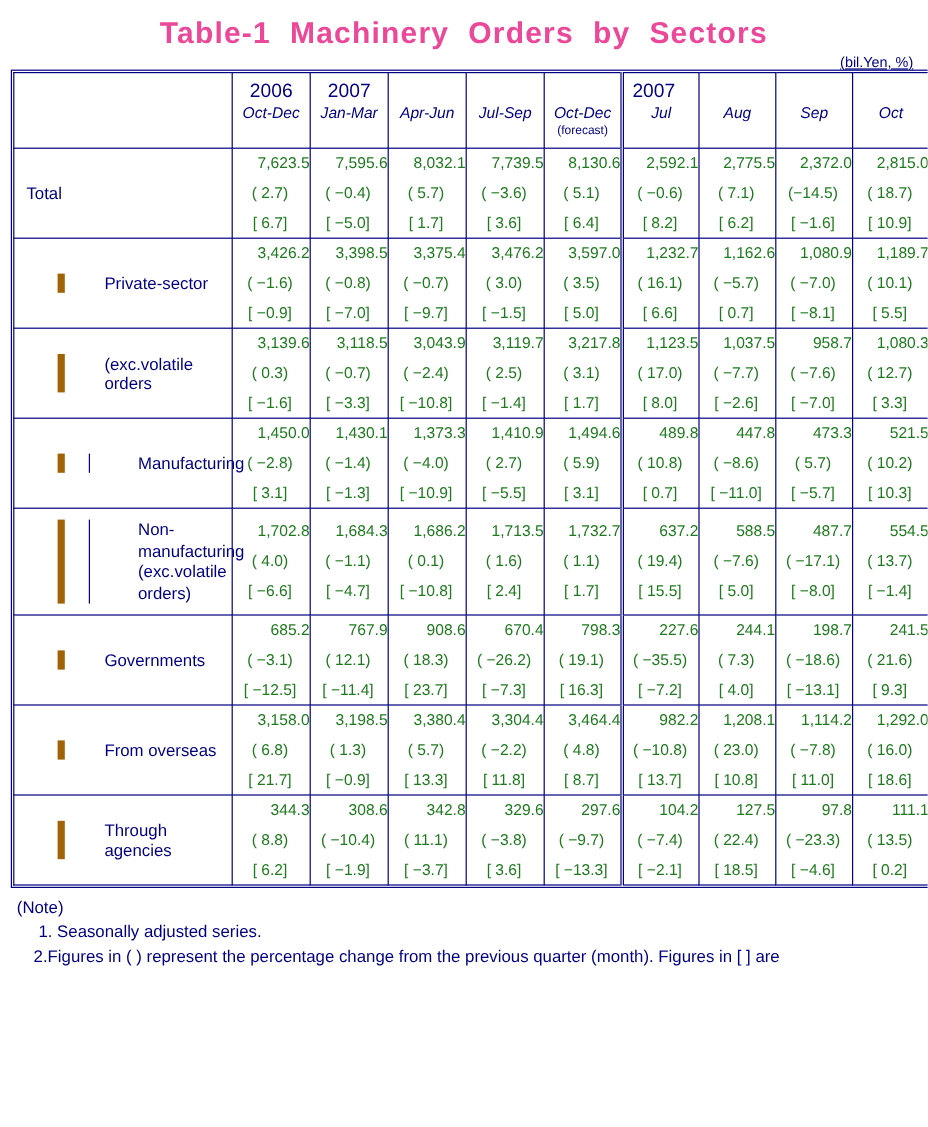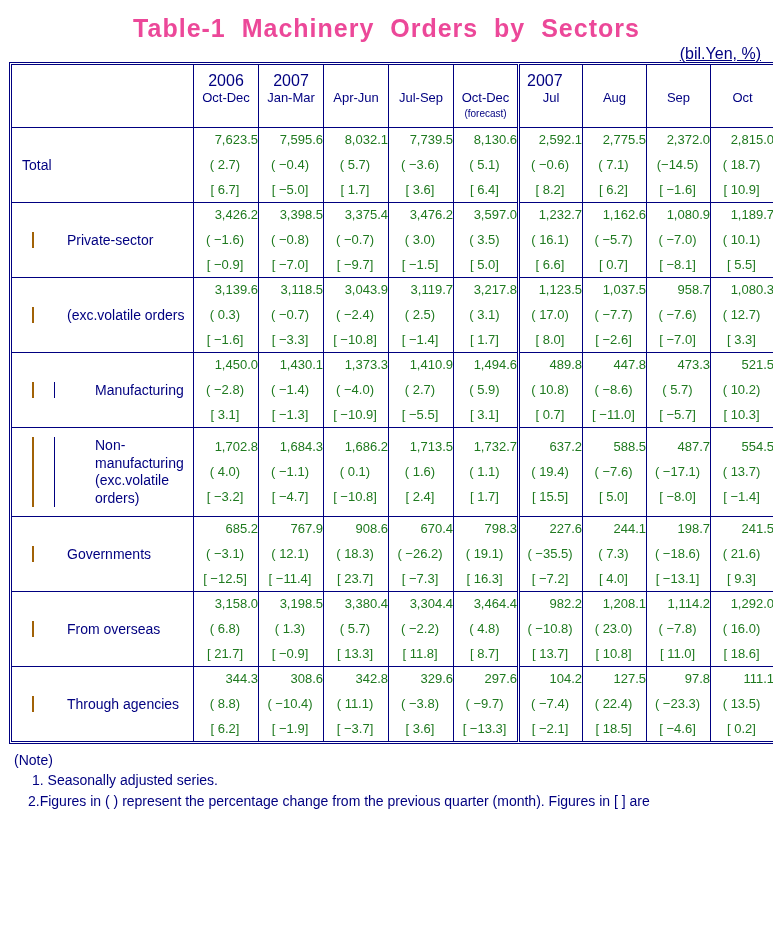--- a/index.html
+++ b/index.html
@@ -17,21 +17,21 @@
     color:#ec4899;
     font-size:25px;
     font-weight:bold;
     letter-spacing:1px;
     padding-top:14px;
     padding-bottom:2px;
     white-space:pre;
   }
   .units{
     text-align:right;
-    font-size:16px;
+    font-size:12px;
     color:#000080;
     padding-right:12px;
     padding-bottom:1px;
     text-decoration:underline;
   }
 
   
   .tablewrap{padding:0 11px;}
   table.main{
     width:751px;
@@ -66,20 +66,21 @@
     display:block;
     font-size:16px;
     height:17px;
     line-height:17px;
   }
   .hdr .pd{
     display:block;
     font-size:13px;
     height:18px;
     line-height:18px;
+    font-style:italic;
   }
   .hdr .sub{
     display:block;
     font-size:10px;
     height:14px;
     line-height:14px;
   }
   .hdr.blank{height:62px;}
   .hdr .yr.lead{text-align:left;padding-left:7px;}
 
@@ -114,25 +115,25 @@
     height:100%;
     box-sizing:border-box;
     display:flex;
     align-items:center;
   }
   .lab-l0{padding-left:10px;}
   .lab-l1{padding-left:33px;}
   .lab-l2{padding-left:40px;}
   .lab-two{flex-direction:column;align-items:flex-start;justify-content:center;line-height:1.25;}
   .indwrap1{
-    border-left:2px solid #a16207;
+    border-left:6px solid #a16207;
     height:100%;
     box-sizing:border-box;
     display:flex;align-items:center;
-    margin-left:20px;
+    margin-left:36px;
   }
   .indwrap2{
     border-left:1px solid #000080;
     height:100%;
     box-sizing:border-box;
     display:flex;align-items:center;
     margin-left:20px;
   }
 
   
@@ -445,21 +446,21 @@
                   <div class="labbox lab-l2 lab-two">
                     <span>Non-manufacturing</span>
                     <span>(exc.volatile orders)</span>
                   </div>
                 </div>
               </div>
             </td>
             <td class="num tall">
               <span class="v">1,702.8</span>
               <span class="p">( 4.0)</span>
-              <span class="b">[ −3.2]</span>
+              <span class="b">[ −6.6]</span>
             </td>
             <td class="num tall">
               <span class="v">1,684.3</span>
               <span class="p">( −1.1)</span>
               <span class="b">[ −4.7]</span>
             </td>
             <td class="num tall">
               <span class="v">1,686.2</span>
               <span class="p">( 0.1)</span>
               <span class="b">[ −10.8]</span>

